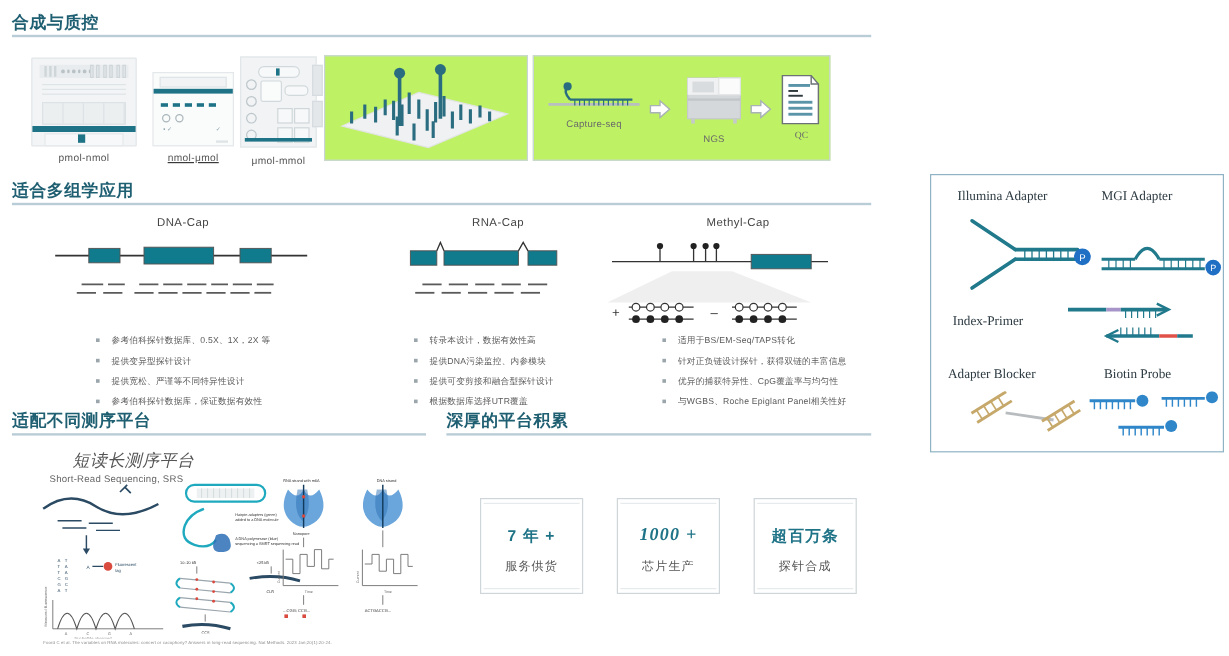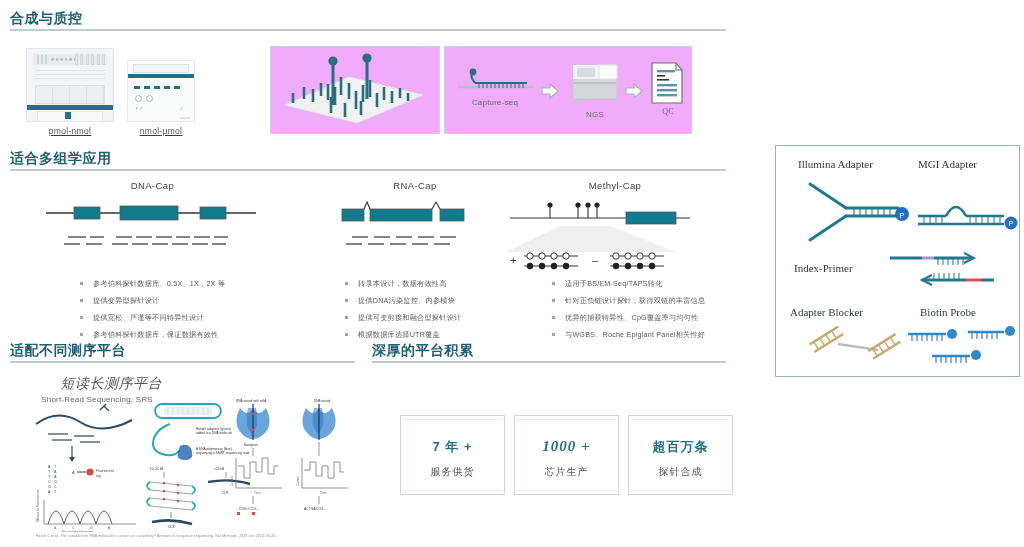--- a/index.html
+++ b/index.html
@@ -65,21 +65,21 @@
   .mach3 .pill i{position:absolute;left:14px;top:1px;width:3px;height:6px;background:#1f7387;}
   .mach3 .col{position:absolute;left:4px;top:18px;display:flex;flex-direction:column;gap:5px;}
   .mach3 .col i{display:block;width:7px;height:7px;border:1px solid #bcc6ca;border-radius:50%;}
   .mach3 .panel{position:absolute;left:16px;top:19px;width:16px;height:16px;border:1px solid #d2d9dc;background:#fafbfb;border-radius:2px;}
   .mach3 .pill2{position:absolute;left:36px;top:23px;width:18px;height:7px;border:1px solid #d2d9dc;border-radius:4px;background:#f7f8f9;}
   .mach3 .grid{position:absolute;left:30px;top:42px;display:grid;grid-template-columns:repeat(2,11px);gap:3px;}
   .mach3 .grid i{display:block;width:11px;height:11px;border:1px solid #cfd6d9;background:#f7f8f9;}
   .mach3 .tealbar{position:absolute;left:3px;right:3px;bottom:4px;height:3px;background:#1f7387;}
 
   
-  .framebox{position:absolute;border:1px solid #c9d4da;background:#f0abfc;}
+  .framebox{position:absolute;border:1px solid #c9d4da;background:#bef264;}
 
   
   .dcap-title{font-size:9.5px;color:#444;text-align:center;letter-spacing:.4px;}
 
   
   .bullets{position:absolute;}
   .bullets li{
     list-style:none;font-size:7.2px;color:#5a5a5a;line-height:11px;
     margin-bottom:6px;position:relative;padding-left:13px;white-space:nowrap;
     letter-spacing:.2px;
@@ -94,21 +94,21 @@
     border:1px solid #8fb3c4;background:#fff;
   }
   .ap-title{
     position:absolute;font-size:11px;color:#2c3a42;
     font-family:"Liberation Serif","DejaVu Serif",serif;white-space:nowrap;
   }
 
   
   .stat{
     position:absolute;width:84px;height:78px;border:1px solid #cfd6d9;
-    background:#fff;box-shadow:0 0 0 0 #fff;padding-left:19px;
+    background:#fff;box-shadow:0 0 0 0 #fff;
   }
   .stat:before{content:"";position:absolute;left:2px;right:2px;top:3px;height:1px;background:#e6eaec;}
   .stat:after{content:"";position:absolute;left:2px;right:2px;bottom:3px;height:1px;background:#e6eaec;}
   .stat .num{
     position:absolute;left:0;right:0;top:22px;text-align:center;
     font-size:13px;color:#1f7387;font-weight:bold;letter-spacing:1px;
   }
   .stat .num.ital{font-style:italic;font-family:"Liberation Serif","DejaVu Serif",serif;font-size:15px;}
   .stat .sub{
     position:absolute;left:0;right:0;top:49px;text-align:center;
@@ -126,21 +126,21 @@
 </head>
 <body>
 
 <div class="page">
 
   <div class="sec-head" style="left:10px;top:10px;width:716px;">
     <div class="title">合成与质控</div>
     <div class="rule"></div>
   </div>
 
-  <div class="instr-wrap" style="left:26px;top:48px;text-decoration:underline;">
+  <div class="instr-wrap" style="left:26px;top:48px;">
     <div class="mach1">
       <div class="topbar"></div>
       <div class="vents">
           <i></i>
           <i></i>
           <i></i>
         </div>
       <div class="dots">
           <i></i>
           <i></i>
@@ -190,20 +190,45 @@
           <i></i>
           <i></i>
         </div>
       <div class="mk">▪ ✓</div>
       <div class="mk2">✓</div>
       <div class="brand"></div>
     </div>
     <div class="instr-lbl">nmol-μmol</div>
   </div>
 
+  <div class="instr-wrap" style="left:200px;top:47px;">
+    <div class="mach3">
+      <div class="side"></div>
+      <div class="side2"></div>
+      <div class="pill">
+          <i></i>
+        </div>
+      <div class="col">
+          <i></i>
+          <i></i>
+          <i></i>
+          <i></i>
+        </div>
+      <div class="panel"></div>
+      <div class="pill2"></div>
+      <div class="grid">
+          <i></i>
+          <i></i>
+          <i></i>
+          <i></i>
+        </div>
+      <div class="tealbar"></div>
+    </div>
+    <div class="instr-lbl" style="margin-top:6px;">μmol-mmol</div>
+  </div>
 
   <div class="framebox" style="left:270px;top:46px;width:168px;height:86px;">
     <svg width="166" height="84" viewBox="0 0 166 84">
       <polygon points="14,58 78,30 152,48 86,76" fill="#f0f1f2" stroke="#e2e4e5" stroke-width="1"></polygon>
       <g stroke="#2b6d80" stroke-width="2.6">
         <line x1="22" y1="56" x2="22" y2="46"></line>
         <line x1="33" y1="52" x2="33" y2="40"></line>
         <line x1="42" y1="55" x2="42" y2="42"></line>
         <line x1="50" y1="49" x2="50" y2="36"></line>
         <line x1="57" y1="53" x2="57" y2="37"></line>

